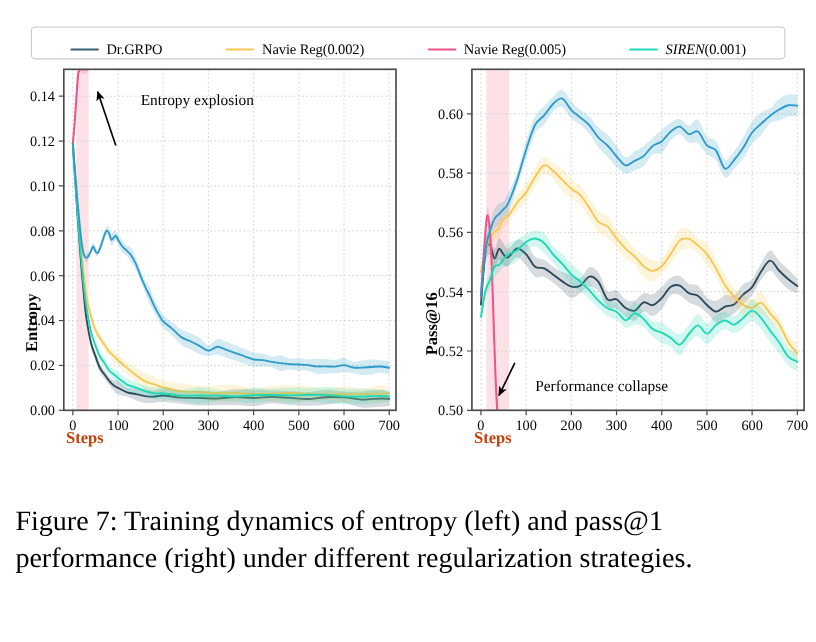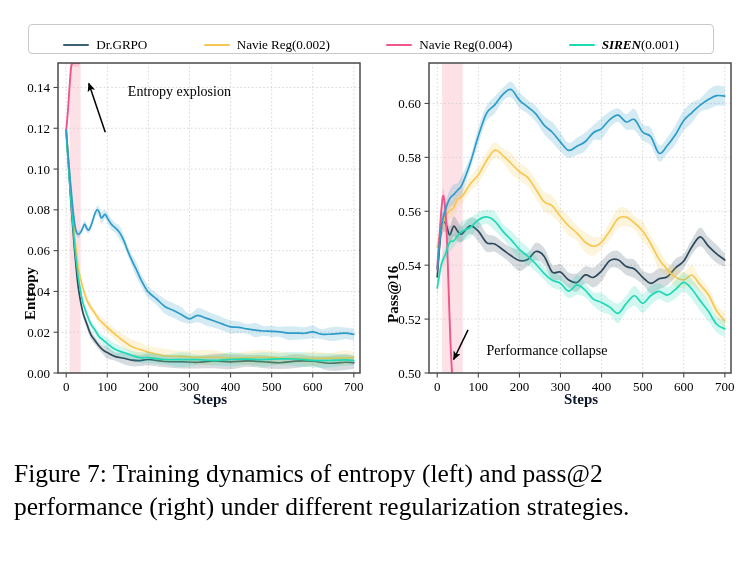--- a/index.html
+++ b/index.html
@@ -11,27 +11,27 @@
   #figure{position:absolute;left:0;top:0;width:742px;height:584px;}
   .legend-box{
     position:absolute;left:28px;top:24px;width:686px;height:30px;
     border:1px solid #c8c8c8;border-radius:4px;background:#ffffff;
     display:flex;align-items:center;justify-content:space-around;
     padding:0 6px;box-sizing:border-box;
   }
   .legend-item{display:flex;align-items:center;gap:7px;margin-top:12px;}
   .legend-swatch{display:block;width:26px;height:2.6px;border-radius:1px;}
   .legend-label{font-size:13.2px;color:#000;white-space:nowrap;letter-spacing:-0.1px;}
-  .legend-label .siren{font-weight:bold;font-style:italic;}
+  .legend-label .siren{font-weight:normal;font-style:italic;}
   .panel{position:absolute;}
   .ylabel{
     position:absolute;font-weight:bold;font-size:15px;color:#000;
     transform:rotate(-90deg);transform-origin:left top;white-space:nowrap;
   }
-  .xlabel{position:absolute;font-weight:bold;font-size:15px;color:#0f172a;text-align:center;}
+  .xlabel{position:absolute;font-weight:bold;font-size:15px;color:#c2410c;}
   .caption{
     position:absolute;left:14px;top:458px;width:716px;
     font-size:25.5px;line-height:1.29;color:#000;text-align:left;
   }
   svg{display:block;}
 </style>
 </head>
 <body>
 
 <div id="figure">
@@ -40,21 +40,21 @@
       <div class="legend-item">
         <span class="legend-swatch" style="background: rgb(59, 95, 115);"></span>
         <span class="legend-label">Dr.GRPO</span>
       </div>
       <div class="legend-item">
         <span class="legend-swatch" style="background: rgb(247, 199, 82);"></span>
         <span class="legend-label">Navie Reg(0.002)</span>
       </div>
       <div class="legend-item">
         <span class="legend-swatch" style="background: rgb(240, 85, 140);"></span>
-        <span class="legend-label">Navie Reg(0.004)</span>
+        <span class="legend-label">Navie Reg(0.005)</span>
       </div>
       <div class="legend-item">
         <span class="legend-swatch" style="background: rgb(31, 216, 180);"></span>
         <span class="legend-label"><span class="siren">SIREN</span>(0.001)</span>
       </div>
     </div>
 
   <div class="panel" style="left:0;top:55px;width:371px;height:365px;">
     <div class="ylabel" style="left:22px;top:265px;">Entropy</div>
     <svg id="svg-entropy" width="371" height="365">
@@ -206,15 +206,15 @@
           <marker id="svg-pass16-arrow0" markerWidth="7" markerHeight="7" refX="5.4" refY="2.6" orient="auto" markerUnits="strokeWidth">
             <path d="M0,0 L6,2.6 L0,5.2 L1.5,2.6 Z" fill="#000"></path>
           </marker>
         </defs>
         <line x1="97.03401360544217" y1="274.86956521739125" x2="82.65306122448979" y2="304.52173913043475" stroke="#000" stroke-width="1.5" marker-end="url(#svg-pass16-arrow0)"></line>
         <text x="115.52380952380952" y="300.4347826086956" font-family="&quot;Liberation Serif&quot;, serif" font-size="14" fill="#000">Performance collapse</text>
       </svg>
     <div class="xlabel" style="left:60px;top:336px;width:300px;">Steps</div>
   </div>
 
-  <div class="caption">Figure 7: Training dynamics of entropy (left) and pass@2 performance (right) under different regularization strategies.</div>
+  <div class="caption">Figure 7: Training dynamics of entropy (left) and pass@1 performance (right) under different regularization strategies.</div>
 
 </div>
 
 </body></html>

